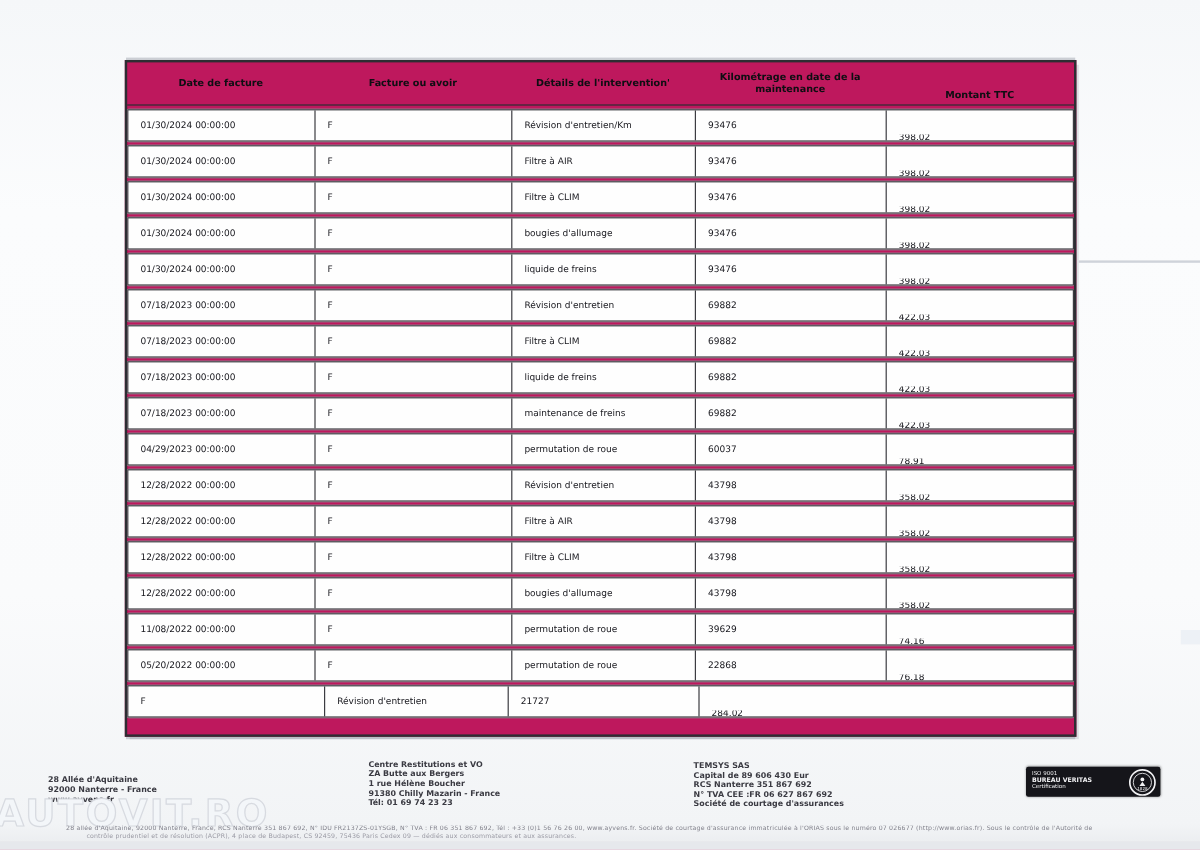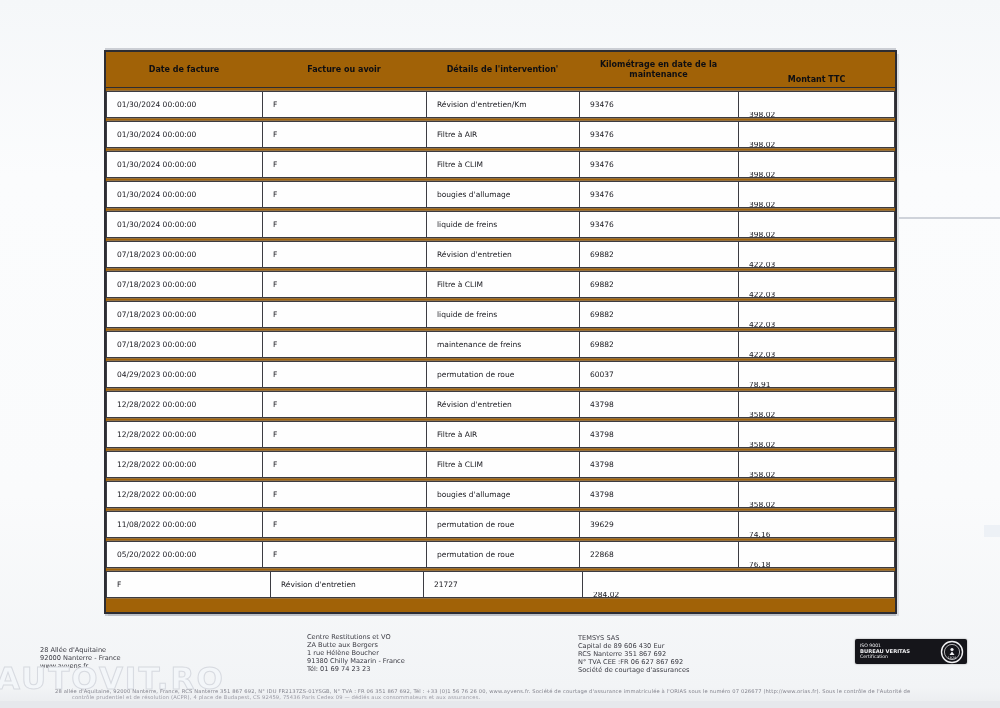--- a/index.html
+++ b/index.html
@@ -5,21 +5,21 @@
   html,body{margin:0;padding:0;}
   body{
     width:1000px;height:708px;position:relative;overflow:hidden;
     background:linear-gradient(180deg,#f5f7f9 0%,#fbfcfd 25%,#fafbfc 70%,#f2f4f6 97%,#e9ebee 100%);
     font-family:"DejaVu Sans","Liberation Sans",sans-serif;
     color:#16161c;
   }
   
   .table-wrap{
     position:absolute;left:104px;top:50px;width:793px;
-    border:2px solid #2d2d33;background:#a16207;
+    border:2px solid #2d2d33;background:#be185d;
     box-shadow:0 -3px 0 -1px rgba(150,156,166,.45), 0 3px 0 -1px rgba(150,156,166,.45), 3px 3px 0 -1px rgba(160,166,176,.3);
     box-sizing:border-box;
   }
   .thead{display:flex;align-items:center;height:35px;border-bottom:1.5px solid #2d2d33;}
   .th{
     font-weight:bold;font-size:8px;line-height:9.5px;text-align:center;
     color:#0e0e12;box-sizing:border-box;padding:0 6px;
   }
   .c1{width:156px;} .c2{width:164px;} .c3{width:153px;} .c4{width:159px;} .c5{width:161px;flex:1;margin-top:20px;}
   .tbody{padding:0 0 14px 0;}
@@ -29,21 +29,21 @@
     box-shadow:0 -2px 0 -1px rgba(135,140,150,.4), 0 2px 0 -1px rgba(135,140,150,.4);
   }
   .cell{
     font-size:7.5px;color:#17171d;display:flex;align-items:center;
     padding-left:10px;box-sizing:border-box;border-right:1px solid #3c3c42;
     white-space:nowrap;overflow:hidden;
   }
   .cell:last-child{border-right:none;}
   
   .addr{position:absolute;font-size:6.6px;line-height:8px;color:#3a3a42;}
-  .addr div{white-space:nowrap;}
+  .addr div{white-space:nowrap;font-weight:bold;}
   #addr-left{left:40px;top:646px;}
   #addr-center{left:307px;top:633px;}
   #addr-company{left:578px;top:634px;}
   
   .bv-badge{
     position:absolute;left:855px;top:639px;width:112px;height:25px;
     background:#15151a;border-radius:2px;display:flex;align-items:center;
     box-shadow:0 0 2px rgba(0,0,0,.4);
   }
   .bv-text{flex:1;padding-left:5px;}

